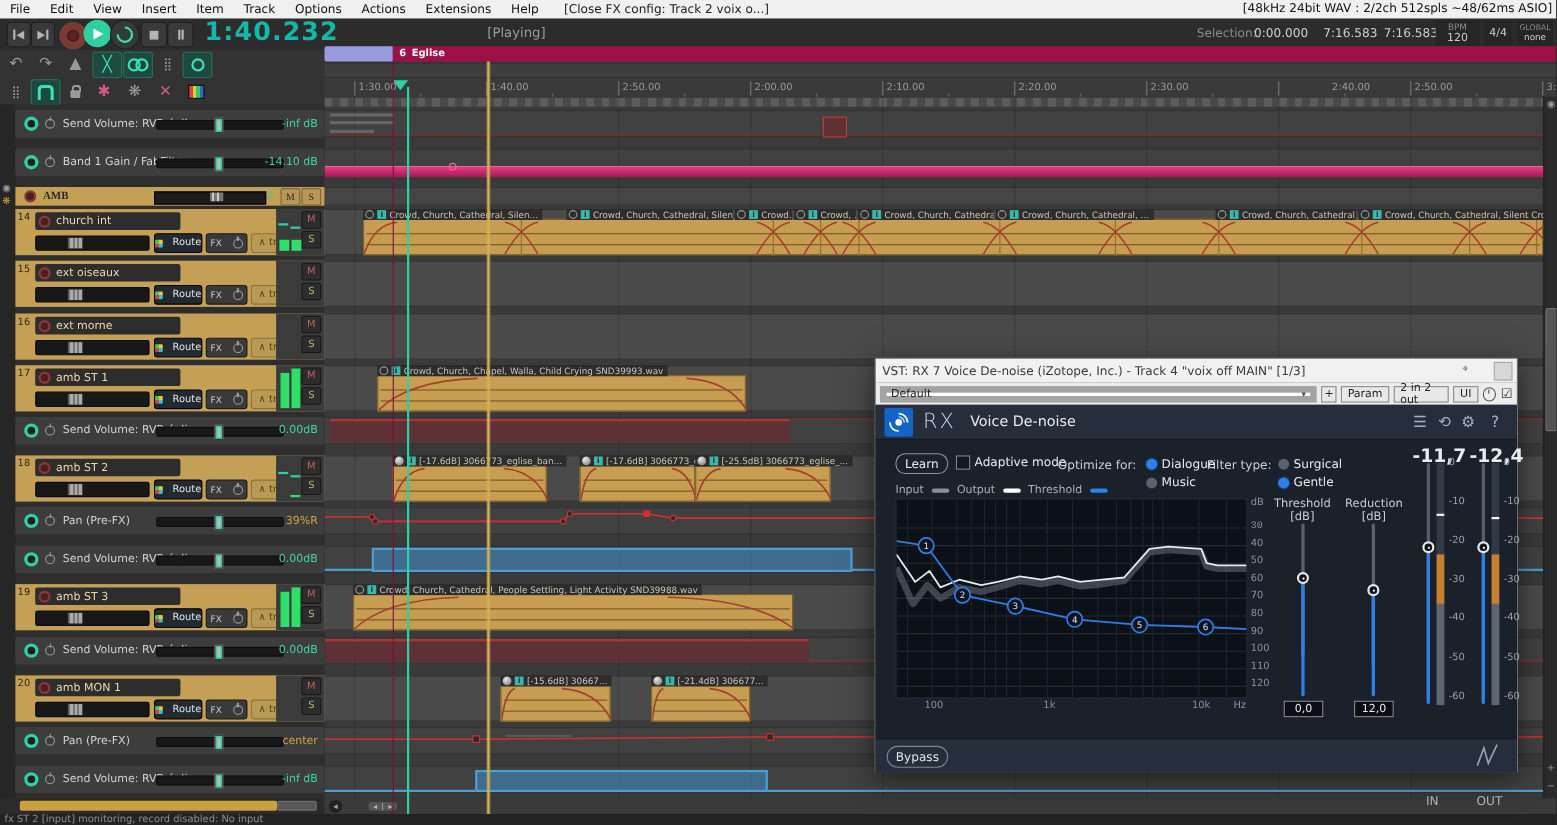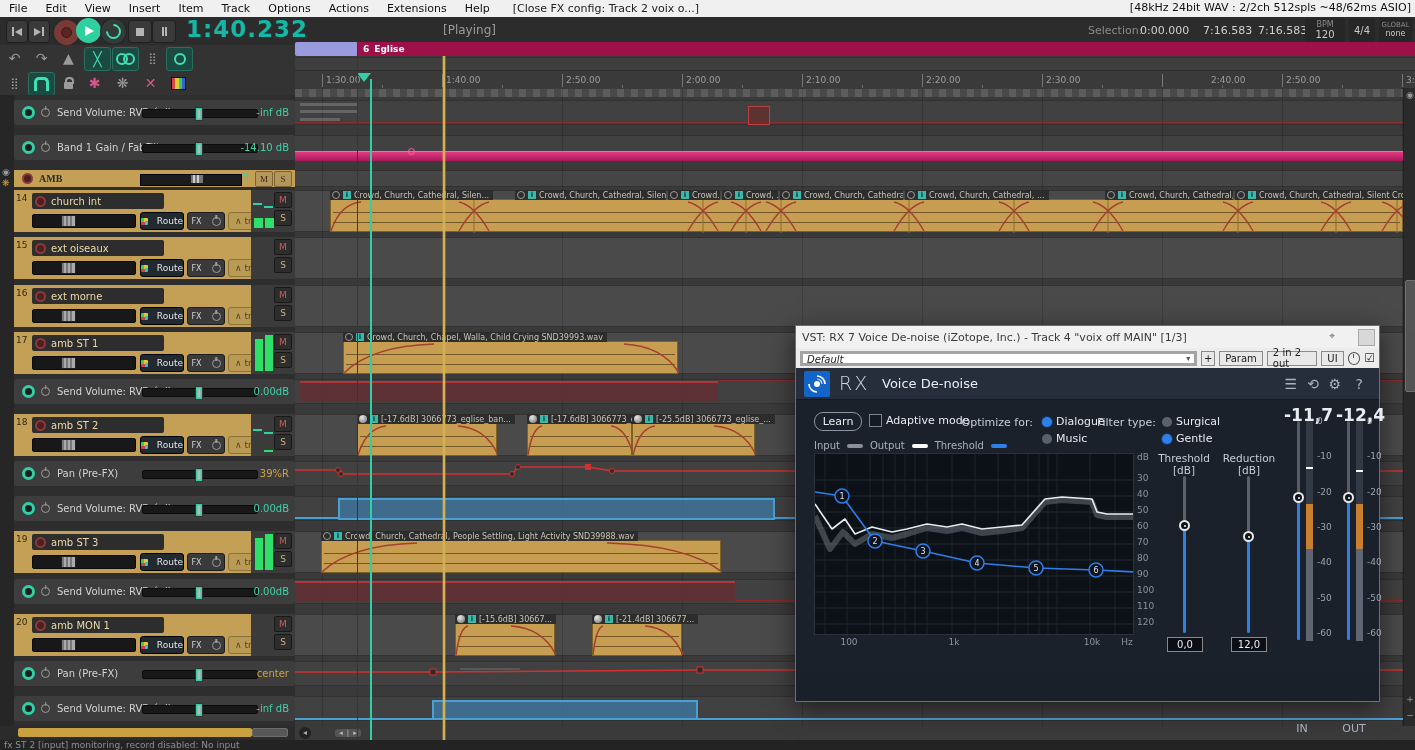--- a/index.html
+++ b/index.html
@@ -118,22 +118,22 @@
   #hsc-right{position:absolute;left:295px;top:0;width:1120px;height:14px;background:#3a3a3a;}
   #goldbar{position:absolute;left:18px;top:2px;width:234px;height:9px;background:#c9a23f;border-radius:2px;}
   #goldhandle{position:absolute;left:252px;top:2px;width:36px;height:9px;background:#585858;border:1px solid #6e6e6e;border-radius:2px;box-sizing:border-box;}
   #statusbar{position:absolute;left:0;top:740px;width:1415px;height:10px;background:#232323;color:#8f8f8f;font-size:9px;line-height:10px;padding-left:4px;box-sizing:border-box;}
   
   #plugin{position:absolute;left:795px;top:325px;width:585px;height:377px;z-index:100;box-shadow:0 6px 24px rgba(0,0,0,0.55);
           border:1px solid #6e6e6e;box-sizing:border-box;background:#1a2029;}
   #pw-title{position:absolute;left:0;top:0;width:100%;height:22px;background:#f1f1f1;color:#3a3a3a;font-size:11px;
             display:flex;align-items:center;padding-left:6px;box-sizing:border-box;}
   #pw-presetrow{position:absolute;left:0;top:22px;width:100%;height:20px;background:#ececec;display:flex;align-items:center;gap:4px;padding:0 4px;box-sizing:border-box;}
-  #preset-dd{width:412px;height:15px;background:#fff;border:3px solid #a3a3a3;font-size:10px;color:#222;
-             display:flex;align-items:flex-start;justify-content:space-between;padding:0 4px;box-sizing:border-box;font-style:italic;}
+  #preset-dd{width:412px;height:15px;background:#fff;border:6px solid #a3a3a3;font-size:10px;color:#222;
+             display:flex;align-items:center;justify-content:space-between;padding:0 4px;box-sizing:border-box;}
   .pw-btn{height:15px;background:#e8e8e8;border:1px solid #8a8a8a;font-size:10px;color:#222;
           display:flex;align-items:center;justify-content:center;padding:0 5px;box-sizing:border-box;}
   #pw-header{position:absolute;left:0;top:42px;width:100%;height:32px;background:#262e3c;border-bottom:1px solid #151a22;box-sizing:border-box;}
   #rx-logo{position:absolute;left:8px;top:3px;width:26px;height:26px;background:#1464c8;border-radius:2px;}
   #rx-brand{position:absolute;left:43px;top:4px;font-size:19px;color:#cdd4de;letter-spacing:2px;font-weight:300;}
   #rx-name{position:absolute;left:86px;top:8px;font-size:13px;color:#e7ebf0;}
   .hicon{position:absolute;top:8px;color:#aab2bd;font-size:14px;}
   #pw-body{position:absolute;left:0;top:74px;width:100%;height:271px;background:#1a212b;}
   #learn-btn{position:absolute;left:18px;top:12px;width:46px;height:17px;border:1px solid #8a94a2;border-radius:9px;
              color:#e8ecf1;font-size:11px;display:flex;align-items:center;justify-content:center;}
@@ -919,21 +919,21 @@
             <text x="108" y="100" fill="#dfe5ec" font-size="8" text-anchor="middle">3</text>
             <circle cx="162" cy="109" r="7" fill="#0d1420" stroke="#2e7fe8" stroke-width="1.5"></circle>
             <text x="162" y="112" fill="#dfe5ec" font-size="8" text-anchor="middle">4</text>
             <circle cx="221" cy="114" r="7" fill="#0d1420" stroke="#2e7fe8" stroke-width="1.5"></circle>
             <text x="221" y="117" fill="#dfe5ec" font-size="8" text-anchor="middle">5</text>
             <circle cx="281" cy="116" r="7" fill="#0d1420" stroke="#2e7fe8" stroke-width="1.5"></circle>
             <text x="281" y="119" fill="#dfe5ec" font-size="8" text-anchor="middle">6</text>
           </svg></div>
       <div id="graph-labels">
           <div class="gylab" style="top: 52px;">dB</div>
-          <div class="gylab" style="top: 73px;">30</div>
+          <div class="gylab" style="top: 73px; font-family: Liberation Mono, monospace;">30</div>
           <div class="gylab" style="top: 89px;">40</div>
           <div class="gylab" style="top: 105px;">50</div>
           <div class="gylab" style="top: 121px;">60</div>
           <div class="gylab" style="top: 137px;">70</div>
           <div class="gylab" style="top: 153px;">80</div>
           <div class="gylab" style="top: 169px;">90</div>
           <div class="gylab" style="top: 185px;">100</div>
           <div class="gylab" style="top: 201px;">110</div>
           <div class="gylab" style="top: 217px;">120</div>
           <div class="gxlab" style="left: 40px; top: 237px; width: 26px; text-align: center;">100</div>
@@ -984,14 +984,20 @@
           <div class="mtick" style="left: 521px; top: 157.2px;">-40</div>
           <div class="mtick" style="left: 571px; top: 157.2px;">-40</div>
           <div class="mtick" style="left: 521px; top: 192.5px;">-50</div>
           <div class="mtick" style="left: 571px; top: 192.5px;">-50</div>
           <div class="mtick" style="left: 521px; top: 227.8px;">-60</div>
           <div class="mtick" style="left: 571px; top: 227.8px;">-60</div>
         </div>
       <div class="mio" style="left:486px;">IN</div>
       <div class="mio" style="left:538px;">OUT</div>
     </div>
+    <div id="pw-footer">
+      <div id="bypass-btn">Bypass</div>
+      <svg class="abs" style="right:10px;top:2px;" width="30" height="26">
+        <polyline points="4,22 10,6 14,20 22,3" fill="none" stroke="#9aa2ad" stroke-width="1.5"></polyline>
+      </svg>
+    </div>
   </div>
 </div>
 
 </body></html>

